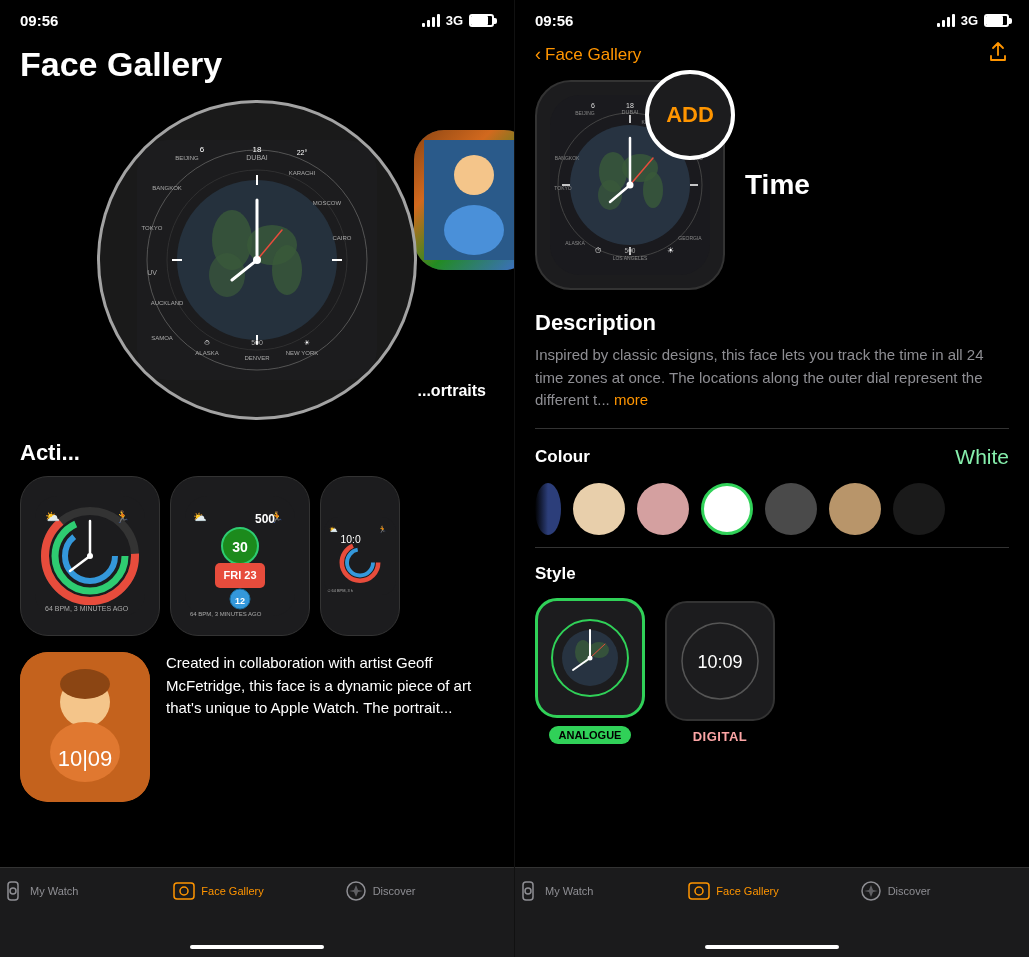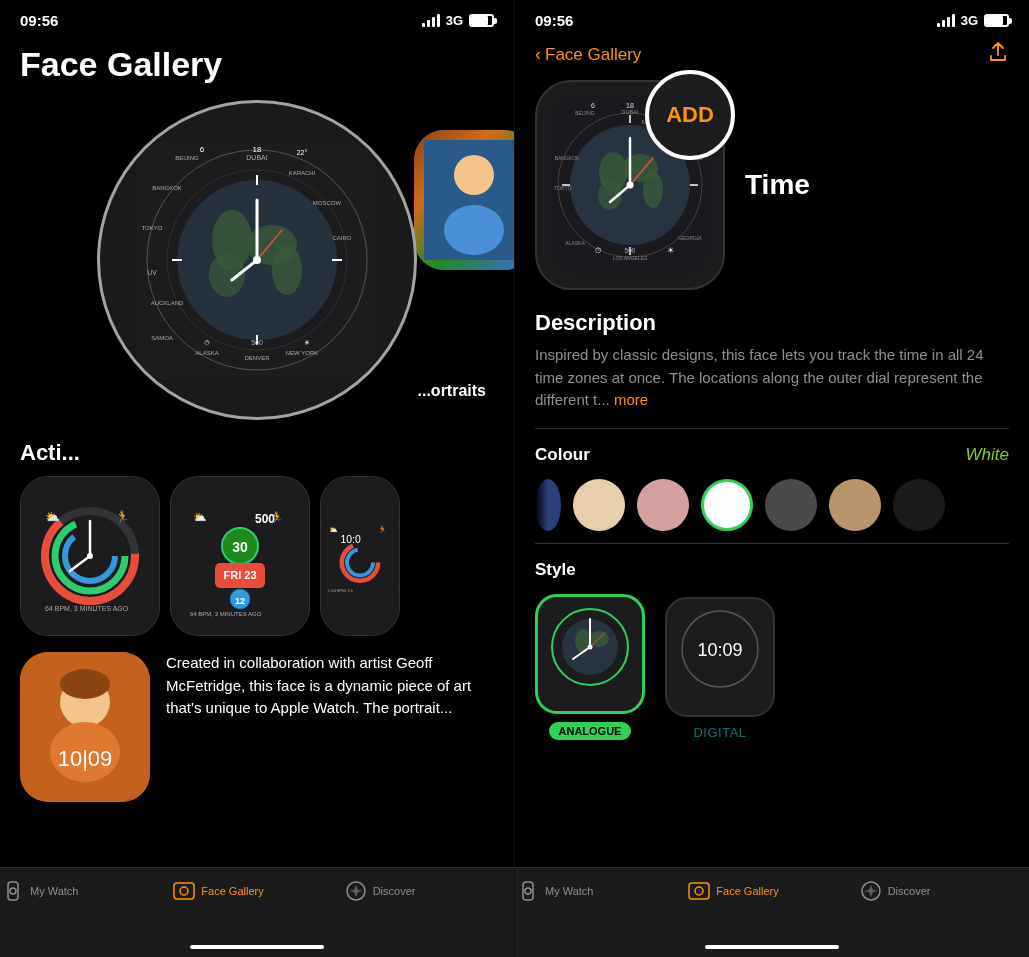--- a/index.html
+++ b/index.html
@@ -374,23 +374,22 @@
       margin-bottom: 14px;
     }
 
     .colour-label {
       color: #fff;
       font-size: 17px;
       font-weight: 600;
     }
 
     .colour-value {
-      color: #84cc16;
-      font-size: 17px;
-      font-style: italic;
+      color: #86efac;
+      font-size: 21px;
     }
 
     .colour-row {
       display: flex;
       gap: 12px;
       align-items: center;
     }
 
     .colour-dot {
       width: 52px;
@@ -429,41 +428,41 @@
       gap: 8px;
     }
 
     .style-watch {
       width: 110px;
       height: 120px;
       border-radius: 22px;
       background: #1c1c1e;
       border: 2px solid #333;
       display: flex;
-      align-items: flex-start;
+      align-items: center;
       justify-content: center;
     }
 
     .style-watch.selected-style {
       border: 3px solid #30D158;
     }
 
     .style-name-badge {
       background: #30D158;
       color: #000;
       font-size: 11px;
       font-weight: 700;
       padding: 3px 10px;
       border-radius: 10px;
     }
 
     .style-name-text {
-      color: #0f766e;
+      color: #fca5a5;
       font-size: 13px;
-      font-weight: 400;
+      font-weight: 700;
       letter-spacing: 0.5px;
     }
 
     
     .right-tab-bar {
       position: absolute;
       bottom: 0;
       left: 0;
       right: 0;
       height: 90px;

